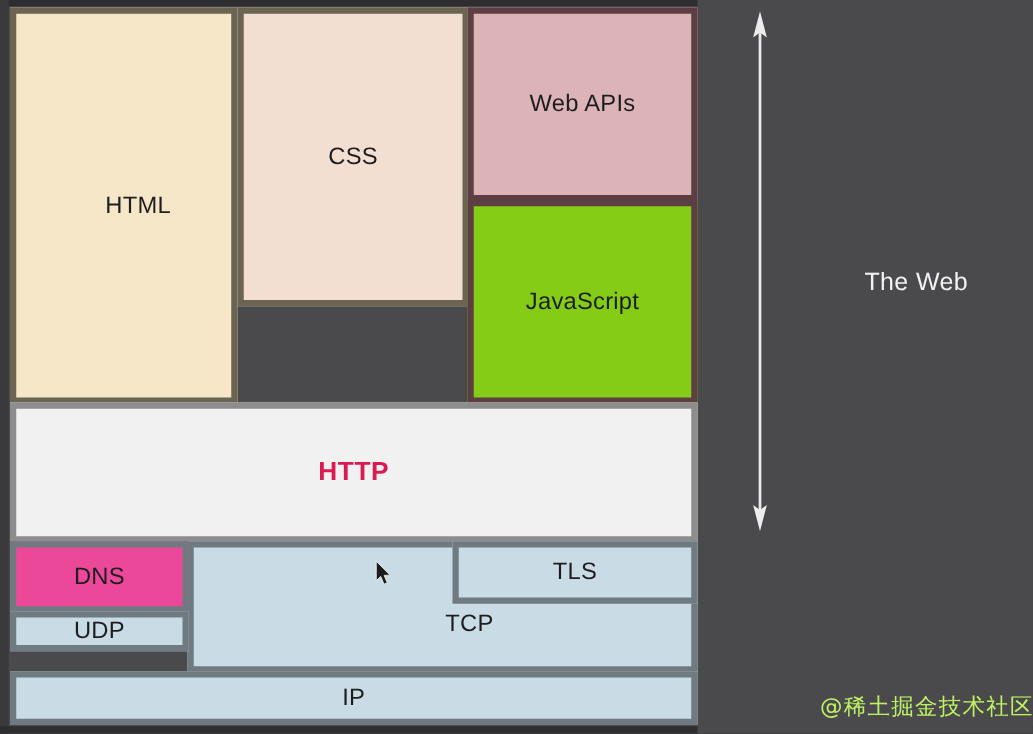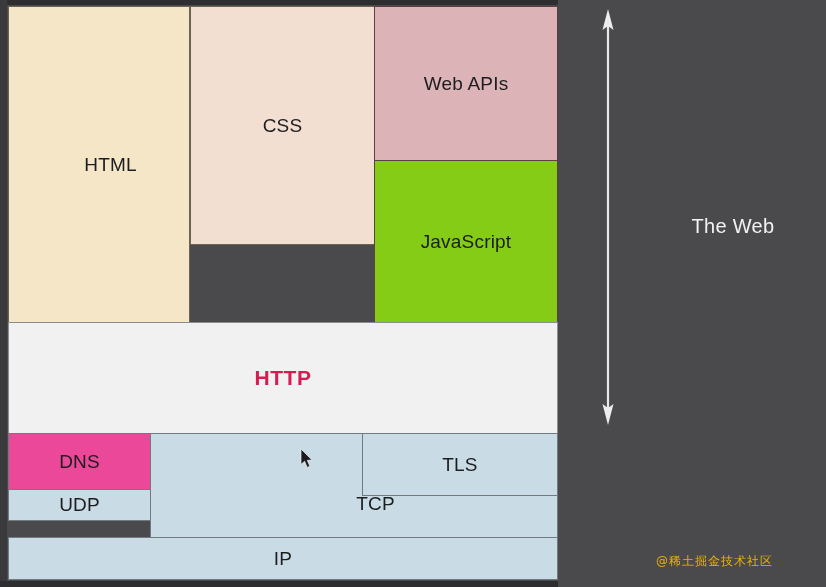--- a/index.html
+++ b/index.html
@@ -36,21 +36,21 @@
     position: absolute;
     left: 8px;
     top: 6px;
     width: 550px;
     height: 574px;
   }
 
   .box {
     position: absolute;
     box-sizing: border-box;
-    border: 1px solid #0f172a;
+    border: 5px solid #0f172a;
     display: flex;
     align-items: center;
     justify-content: center;
     font-size: 19px;
     color: #1d1d1f;
     letter-spacing: 0.2px;
     text-align: center;
   }
 
   
@@ -111,21 +111,21 @@
     left: 142px; top: 427px;
     width: 408px; height: 105px;
     background: #c9dce6;
     border-color: #6f7b81;
     align-items: flex-end;
     padding-bottom: 22px;
     padding-left: 43px;
   }
   .box-tls {
     left: 354px; top: 427px;
-    width: 196px; height: 63px;
+    width: 196px; height: 50px;
     background: #c9dce6;
     border-color: #6f7b81;
   }
   .box-ip {
     left: 0; top: 531px;
     width: 550px; height: 43px;
     background: #c9dce6;
     border-color: #6f7b81;
   }
 
@@ -152,22 +152,22 @@
     position: absolute;
     left: 40px;
     top: 8px;
     width: 20px;
     height: 418px;
   }
   .watermark {
     position: absolute;
     left: 98px;
     top: 553px;
-    font-size: 12px;
-    color: #eab308;
+    font-size: 18px;
+    color: #bef264;
     font-family: "DejaVu Sans", sans-serif;
     letter-spacing: 1px;
     white-space: nowrap;
   }
 </style>
 </head>
 <body>
 
 <div id="stage">
 

